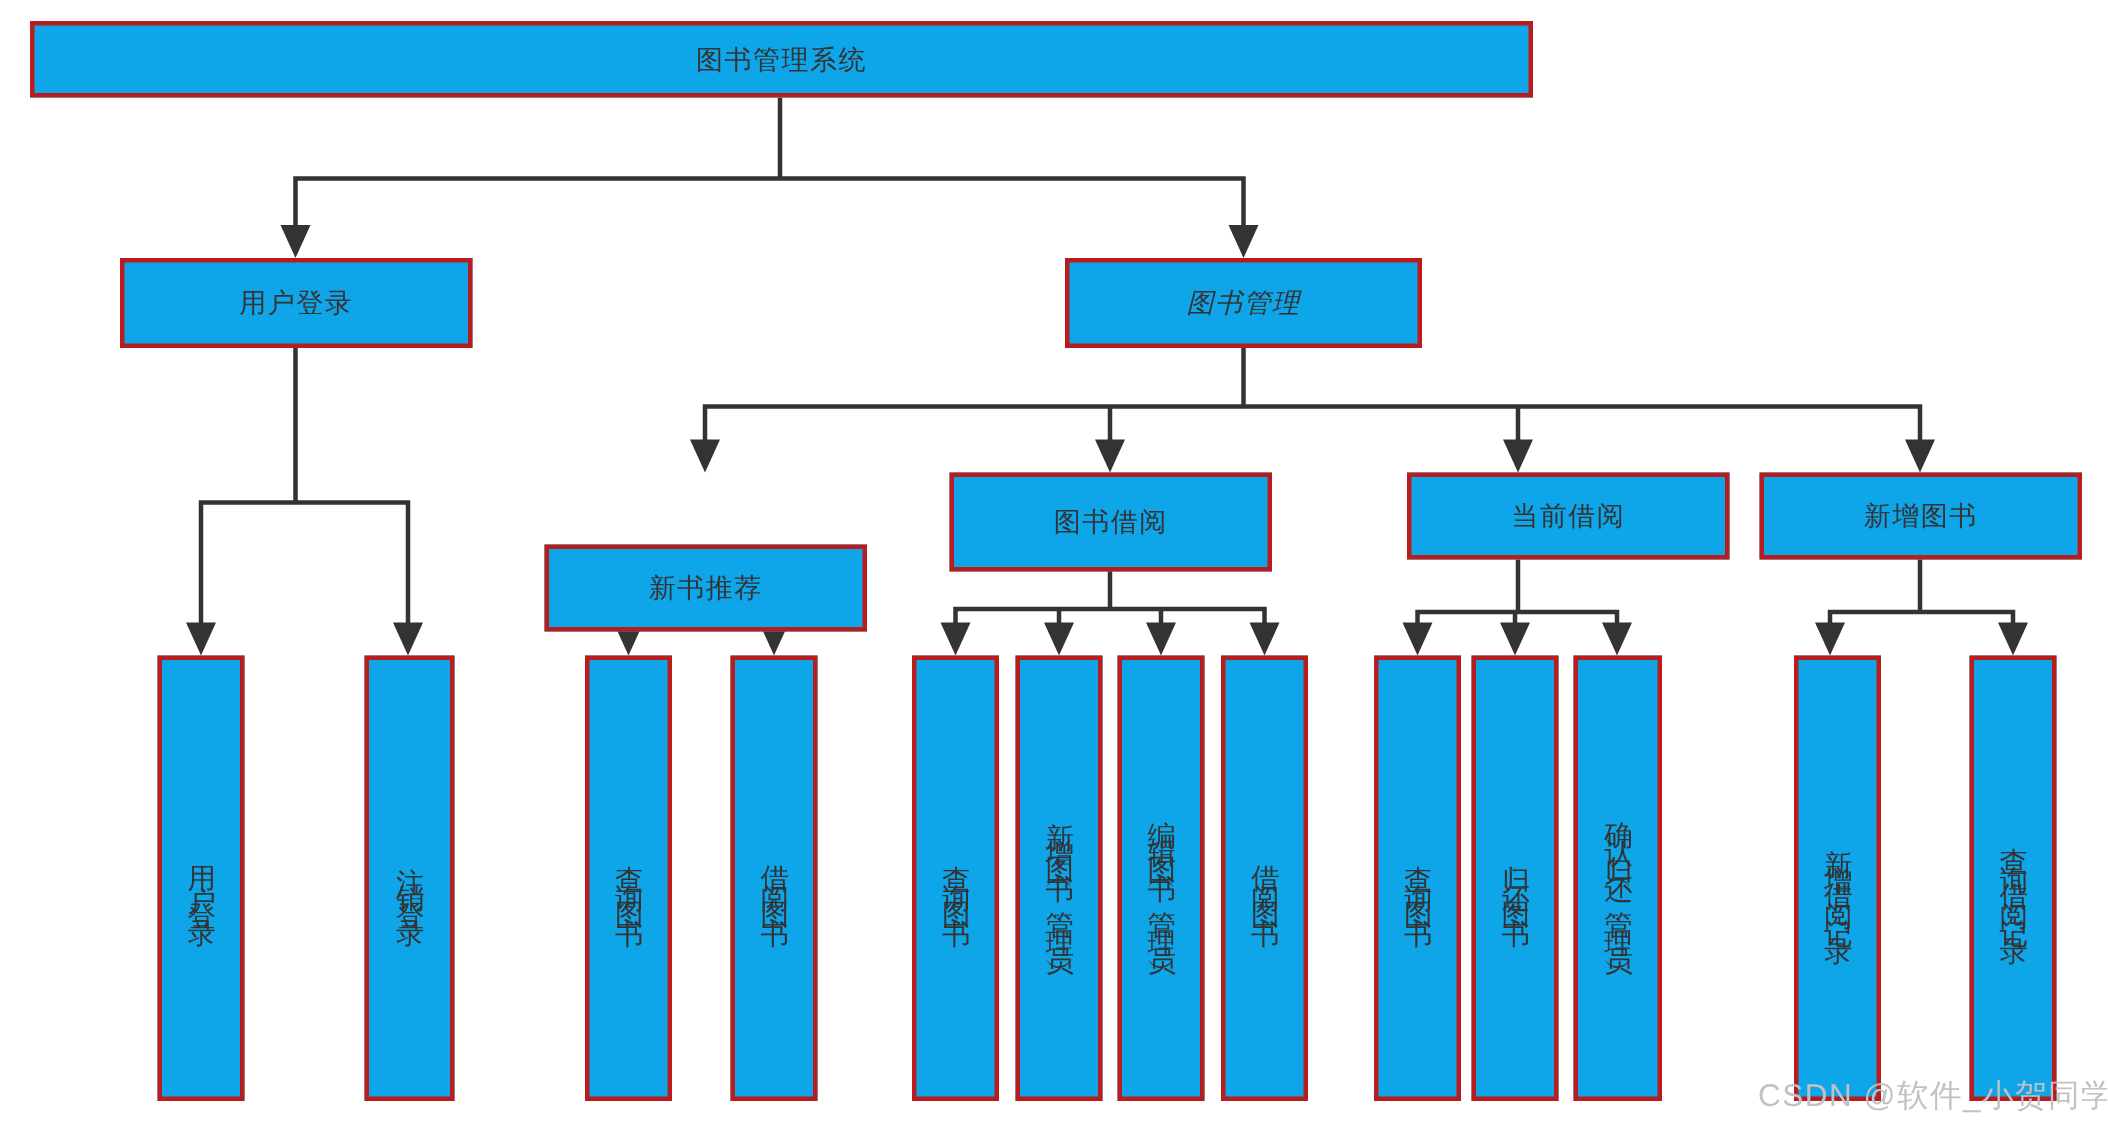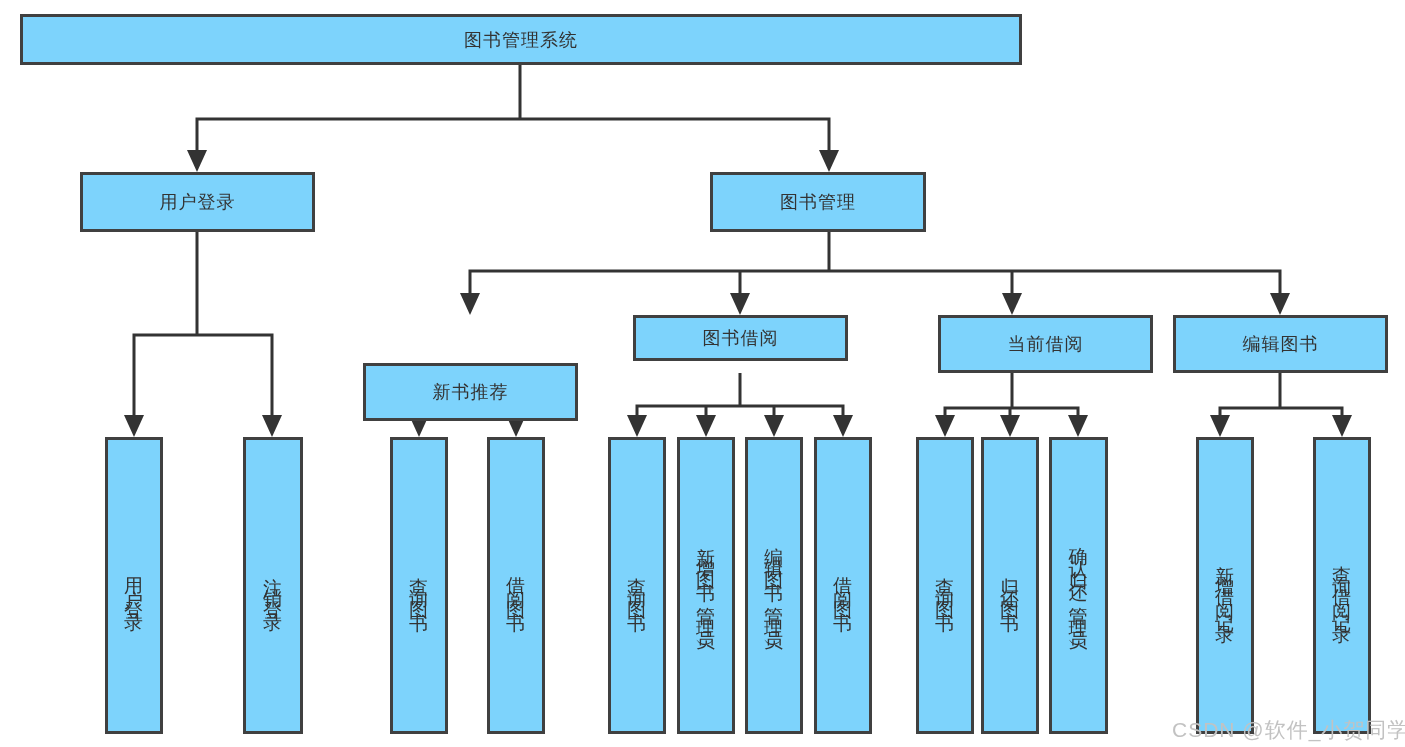--- a/index.html
+++ b/index.html
@@ -17,22 +17,22 @@
   }
   svg.connectors {
     position: absolute;
     left: 0;
     top: 0;
     z-index: 1;
   }
   .node {
     position: absolute;
     box-sizing: border-box;
-    border: 3px solid #404040;
-    background: #7dd3fc;
+    border: 3px solid #b91c1c;
+    background: #0ea5e9;
     display: flex;
     align-items: center;
     justify-content: center;
     color: #333333;
     z-index: 2;
   }
   .h-node {
     font-size: 18px;
     letter-spacing: 1px;
     text-align: center;
@@ -96,26 +96,26 @@
       <polygon points="1000,415 1020,415 1010,437"></polygon>
       <polygon points="1068,415 1088,415 1078,437"></polygon>
       <polygon points="1210,415 1230,415 1220,437"></polygon>
       <polygon points="1332,415 1352,415 1342,437"></polygon>
     </g>
   </svg>
 
   <div class="node h-node" style="left:20px; top:14px; width:1002px; height:51px;">图书管理系统</div>
 
   <div class="node h-node" style="left:80px; top:172px; width:235px; height:60px;">用户登录</div>
-  <div class="node h-node" style="left:710px; top:172px; width:216px; height:60px;">图书管理</div>
+  <div class="node h-node" style="left:710px; top:172px; width:238px; height:60px;font-style:italic;">图书管理</div>
 
   <div class="node h-node" style="left:363px; top:315px; width:215px; height:58px;margin-top:48px;">新书推荐</div>
-  <div class="node h-node" style="left:633px; top:315px; width:215px; height:46px;">图书借阅</div>
+  <div class="node h-node" style="left:633px; top:315px; width:215px; height:66px;">图书借阅</div>
   <div class="node h-node" style="left:905px; top:315px; width:215px; height:58px;margin-left:33px;">当前借阅</div>
-  <div class="node h-node" style="left:1173px; top:315px; width:215px; height:58px;">编辑图书</div>
+  <div class="node h-node" style="left:1173px; top:315px; width:215px; height:58px;">新增图书</div>
 
   <div class="node v-node" style="left:105px; top:437px; width:58px; height:297px;">用户登录</div>
   <div class="node v-node" style="left:243px; top:437px; width:60px; height:297px;">注销登录</div>
 
   <div class="node v-node" style="left:390px; top:437px; width:58px; height:297px;">查询图书</div>
   <div class="node v-node" style="left:487px; top:437px; width:58px; height:297px;">借阅图书</div>
 
   <div class="node v-node" style="left:608px; top:437px; width:58px; height:297px;">查询图书</div>
   <div class="node v-node" style="left:677px; top:437px; width:58px; height:297px;">新增图书（管理员）</div>
   <div class="node v-node" style="left:745px; top:437px; width:58px; height:297px;">编辑图书（管理员）</div>

